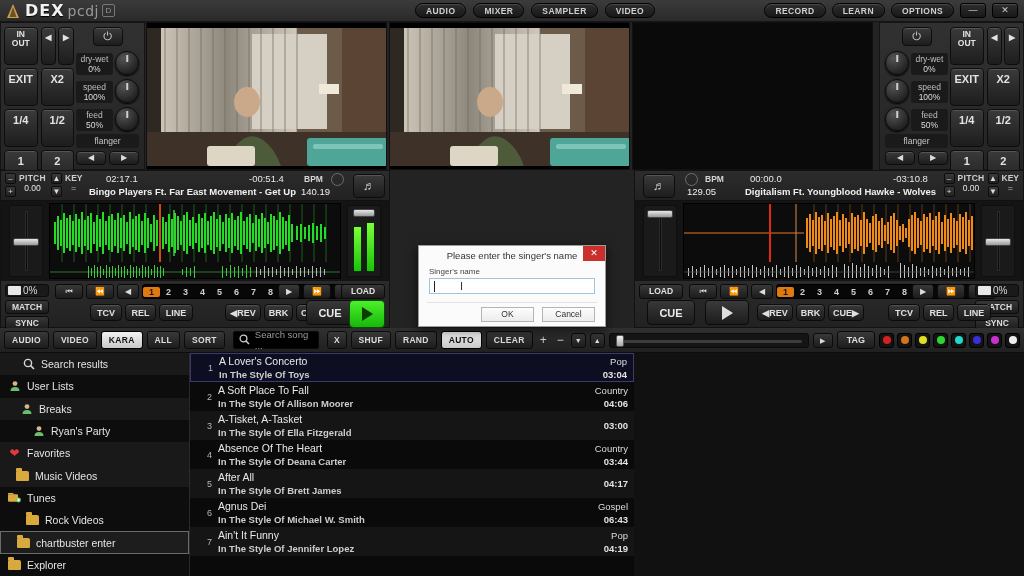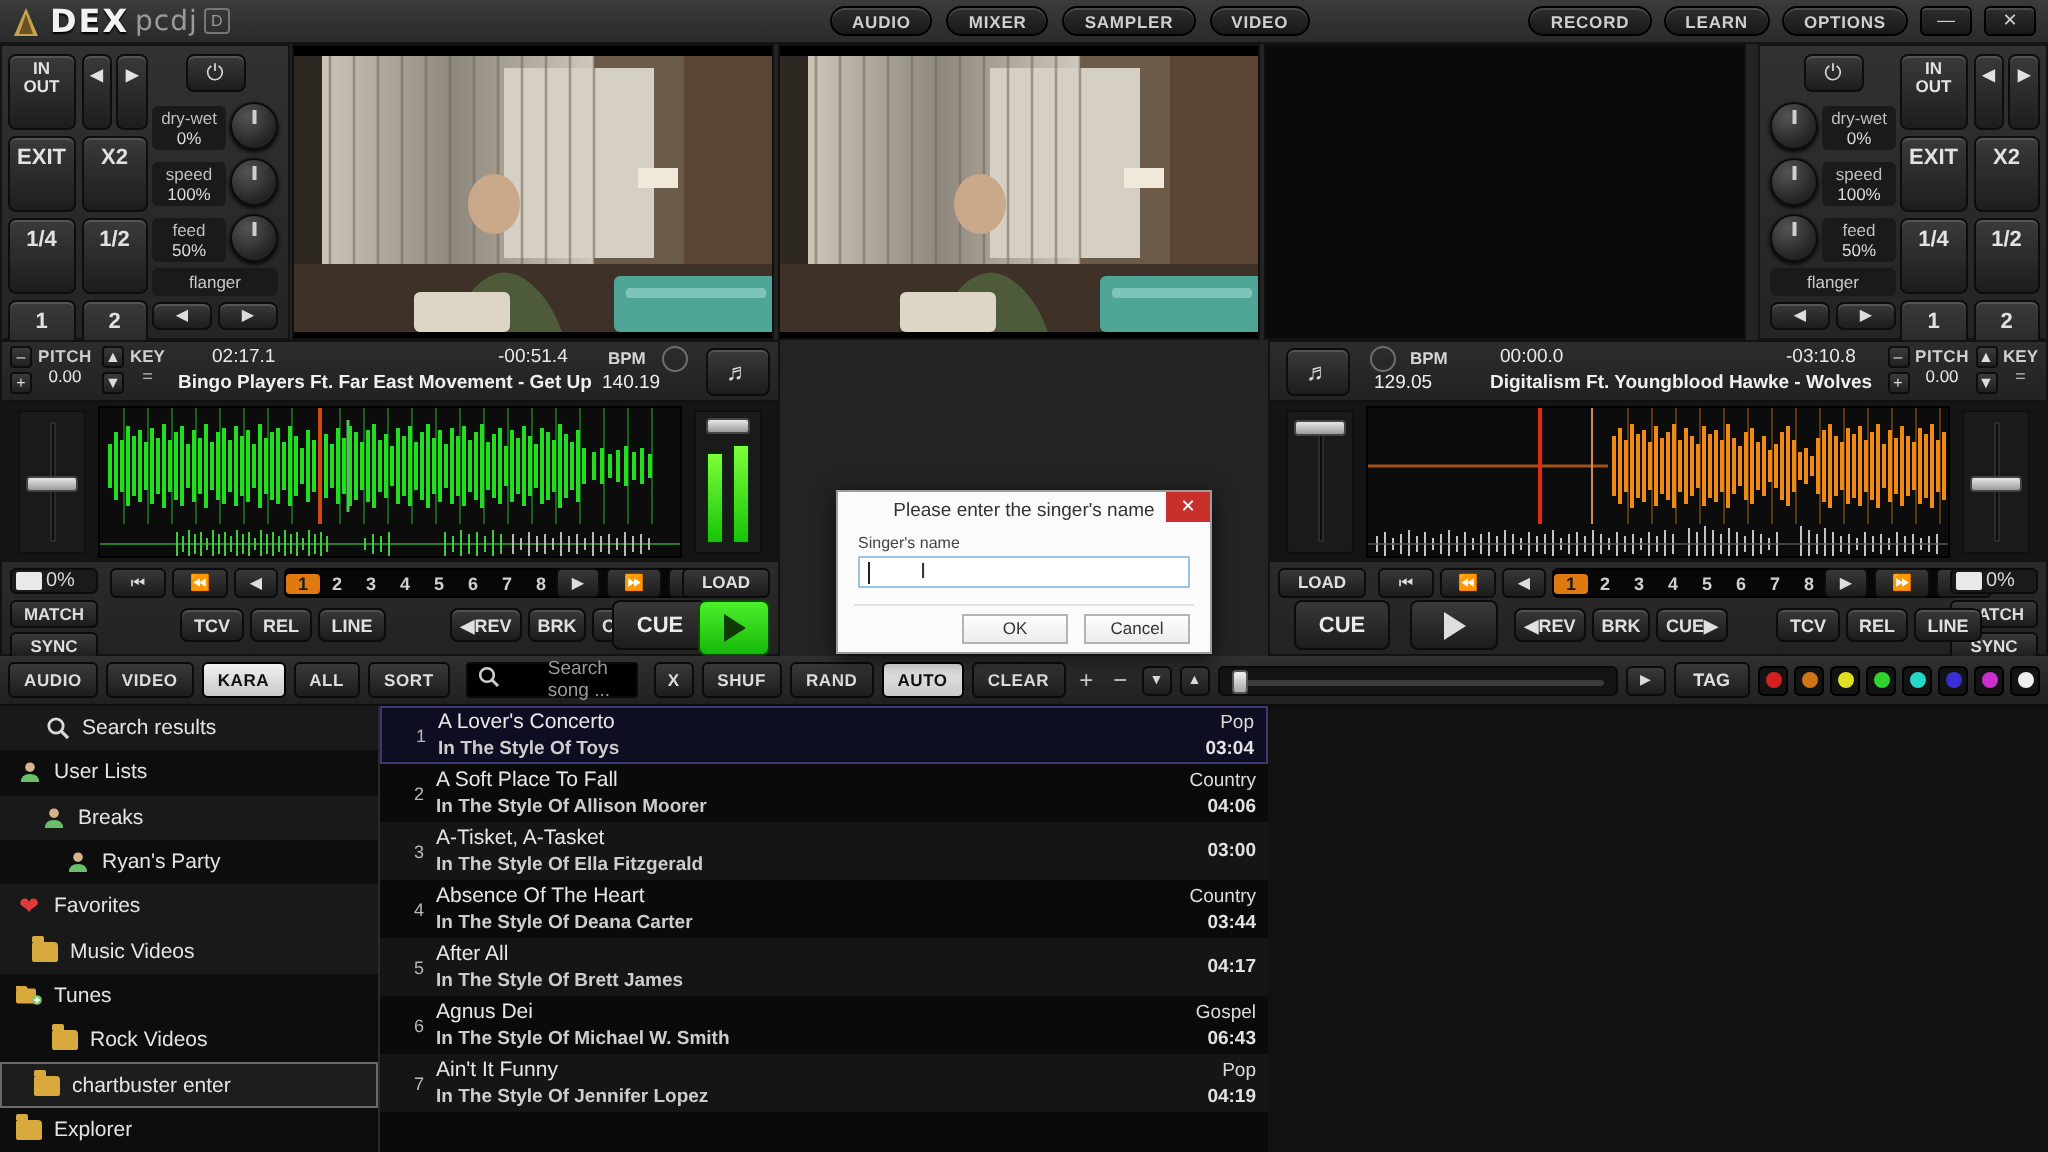--- a/index.html
+++ b/index.html
@@ -180,21 +180,21 @@
 
   
   .btoolbar { position:absolute; left:0; top:328px; width:1024px; height:25px;
      background:linear-gradient(#303030,#202020); border-bottom:1px solid #0d0d0d;
      display:flex; align-items:center; padding:0 4px; gap:4px;}
   .tb2 { background:linear-gradient(#393939,#1d1d1d); border:1px solid #0b0b0b; border-radius:3px;
      color:#ddd; font-size:8.5px; font-weight:bold; padding:3px 7px; letter-spacing:0.3px;}
   .tb2.active { background:linear-gradient(#f2f2f2,#c8c8c8); color:#111; border-color:#000;}
   .searchbox { flex:1; height:18px; background:#000; border:1px solid #0a0a0a; border-radius:2px;
      display:flex; align-items:center; gap:5px; padding:0 5px; margin:0 4px;}
-  .searchbox .ph { color:#9a9a9a; font-size:9.5px;margin-left:19px; }
+  .searchbox .ph { color:#9a9a9a; font-size:9.5px; }
   .xbtn { background:linear-gradient(#393939,#1d1d1d); border:1px solid #0b0b0b; border-radius:3px;
      color:#ddd; font-size:8.5px; font-weight:bold; padding:3px 6px;}
   .plusmin { background:none; border:none; color:#cfcfcf; font-size:12px; padding:0 3px;}
   .navsm { width:15px;height:15px; background:linear-gradient(#393939,#1d1d1d); border:1px solid #0b0b0b;
      border-radius:3px; color:#ddd; font-size:7px; text-align:center; line-height:13px;}
   .hslider { width:200px; height:15px; background:#141414; border:1px solid #0a0a0a; border-radius:3px;
      position:relative;}
   .hs-track { position:absolute; left:6px; right:6px; top:6px; height:3px; background:#3c3c3c; border-radius:2px;}
   .hs-thumb { position:absolute; left:6px; top:1px; width:8px; height:12px;
      background:linear-gradient(#f0f0f0,#a8a8a8); border:1px solid #555; border-radius:2px;}

